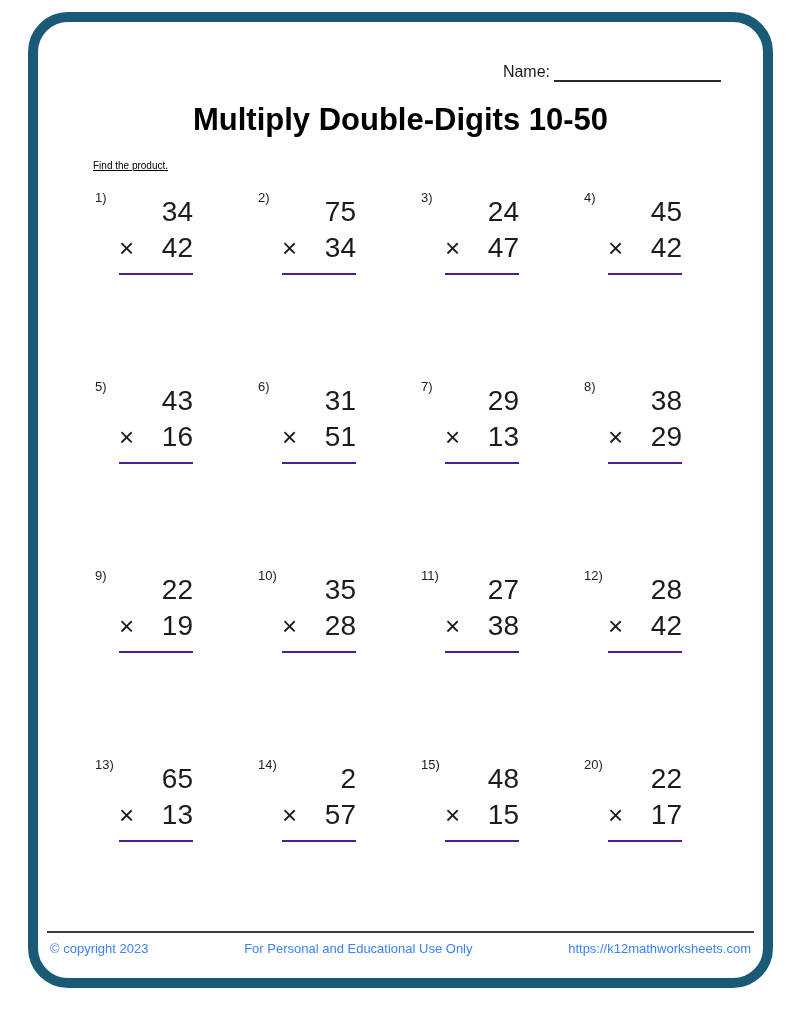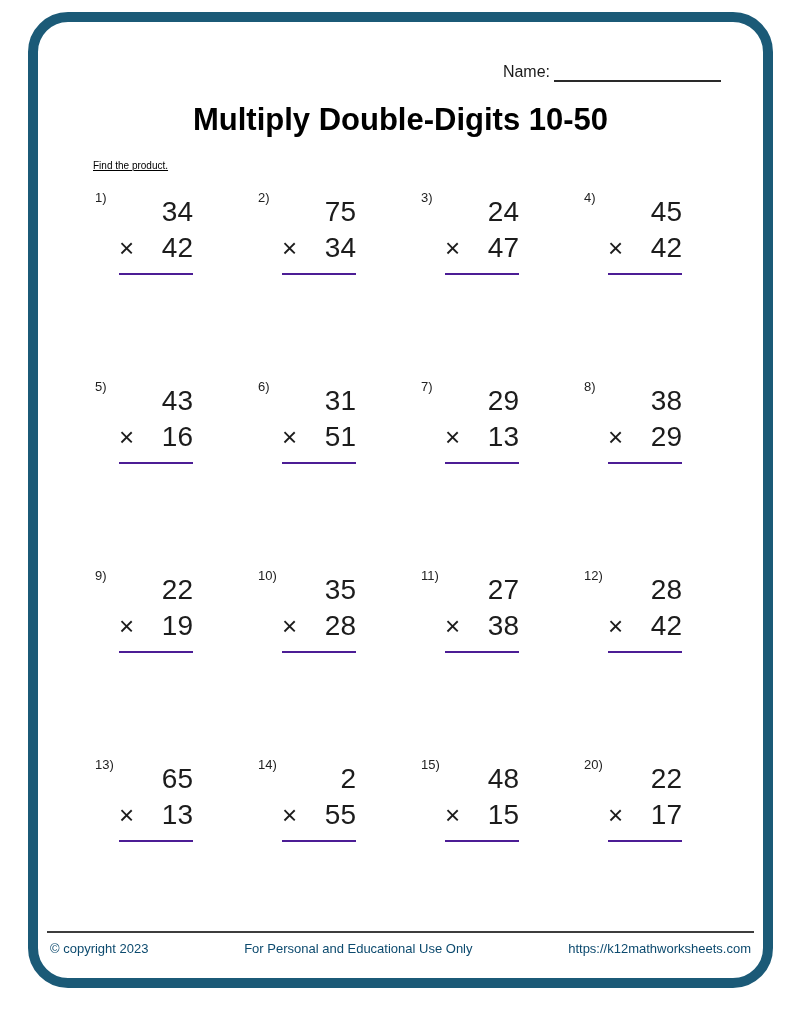--- a/index.html
+++ b/index.html
@@ -97,21 +97,21 @@
     width: 707px;
     border-top: 2px solid #3d3d3d;
   }
   .footer {
     position: absolute;
     left: 12px; right: 12px; bottom: 22px;
     display: flex;
     justify-content: space-between;
     align-items: flex-end;
     font-size: 13px;
-    color: #0c4a6e;
+    color: #3b82f6;
   }
 </style>
 </head>
 <body>
 
 <div class="sheet">
 
   <div class="name-row">
     <span class="name-label">Name:</span>
     <span class="name-line"></span>
@@ -265,21 +265,21 @@
         </div>
       </div>
     </div>
 
     <div class="problem">
       <span class="plabel">14)</span>
       <div class="pblock">
         <div class="op1">2</div>
         <div class="op2">
           <span class="times">×</span>
-          <span>55</span>
+          <span>57</span>
         </div>
       </div>
     </div>
 
     <div class="problem">
       <span class="plabel">15)</span>
       <div class="pblock">
         <div class="op1">48</div>
         <div class="op2">
           <span class="times">×</span>

